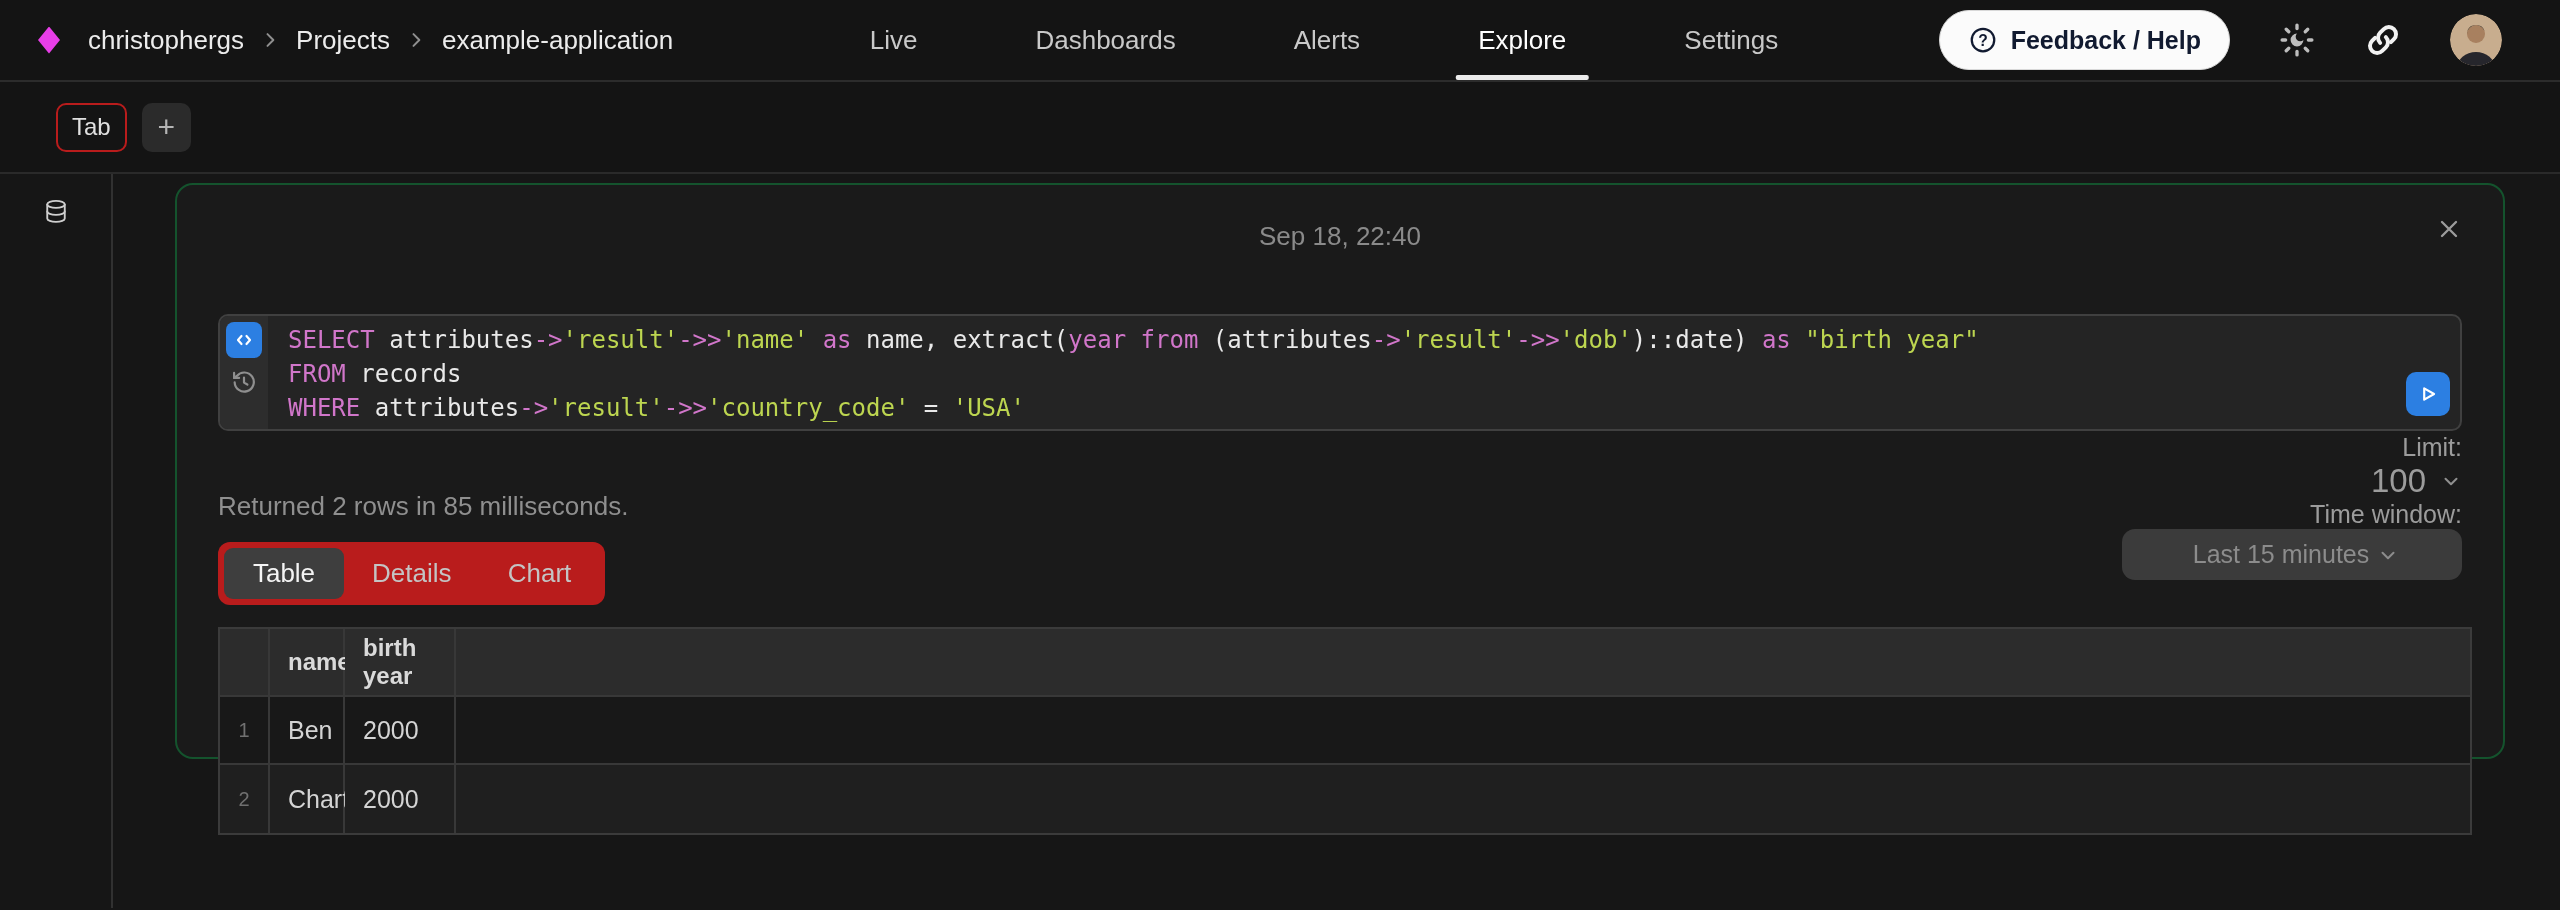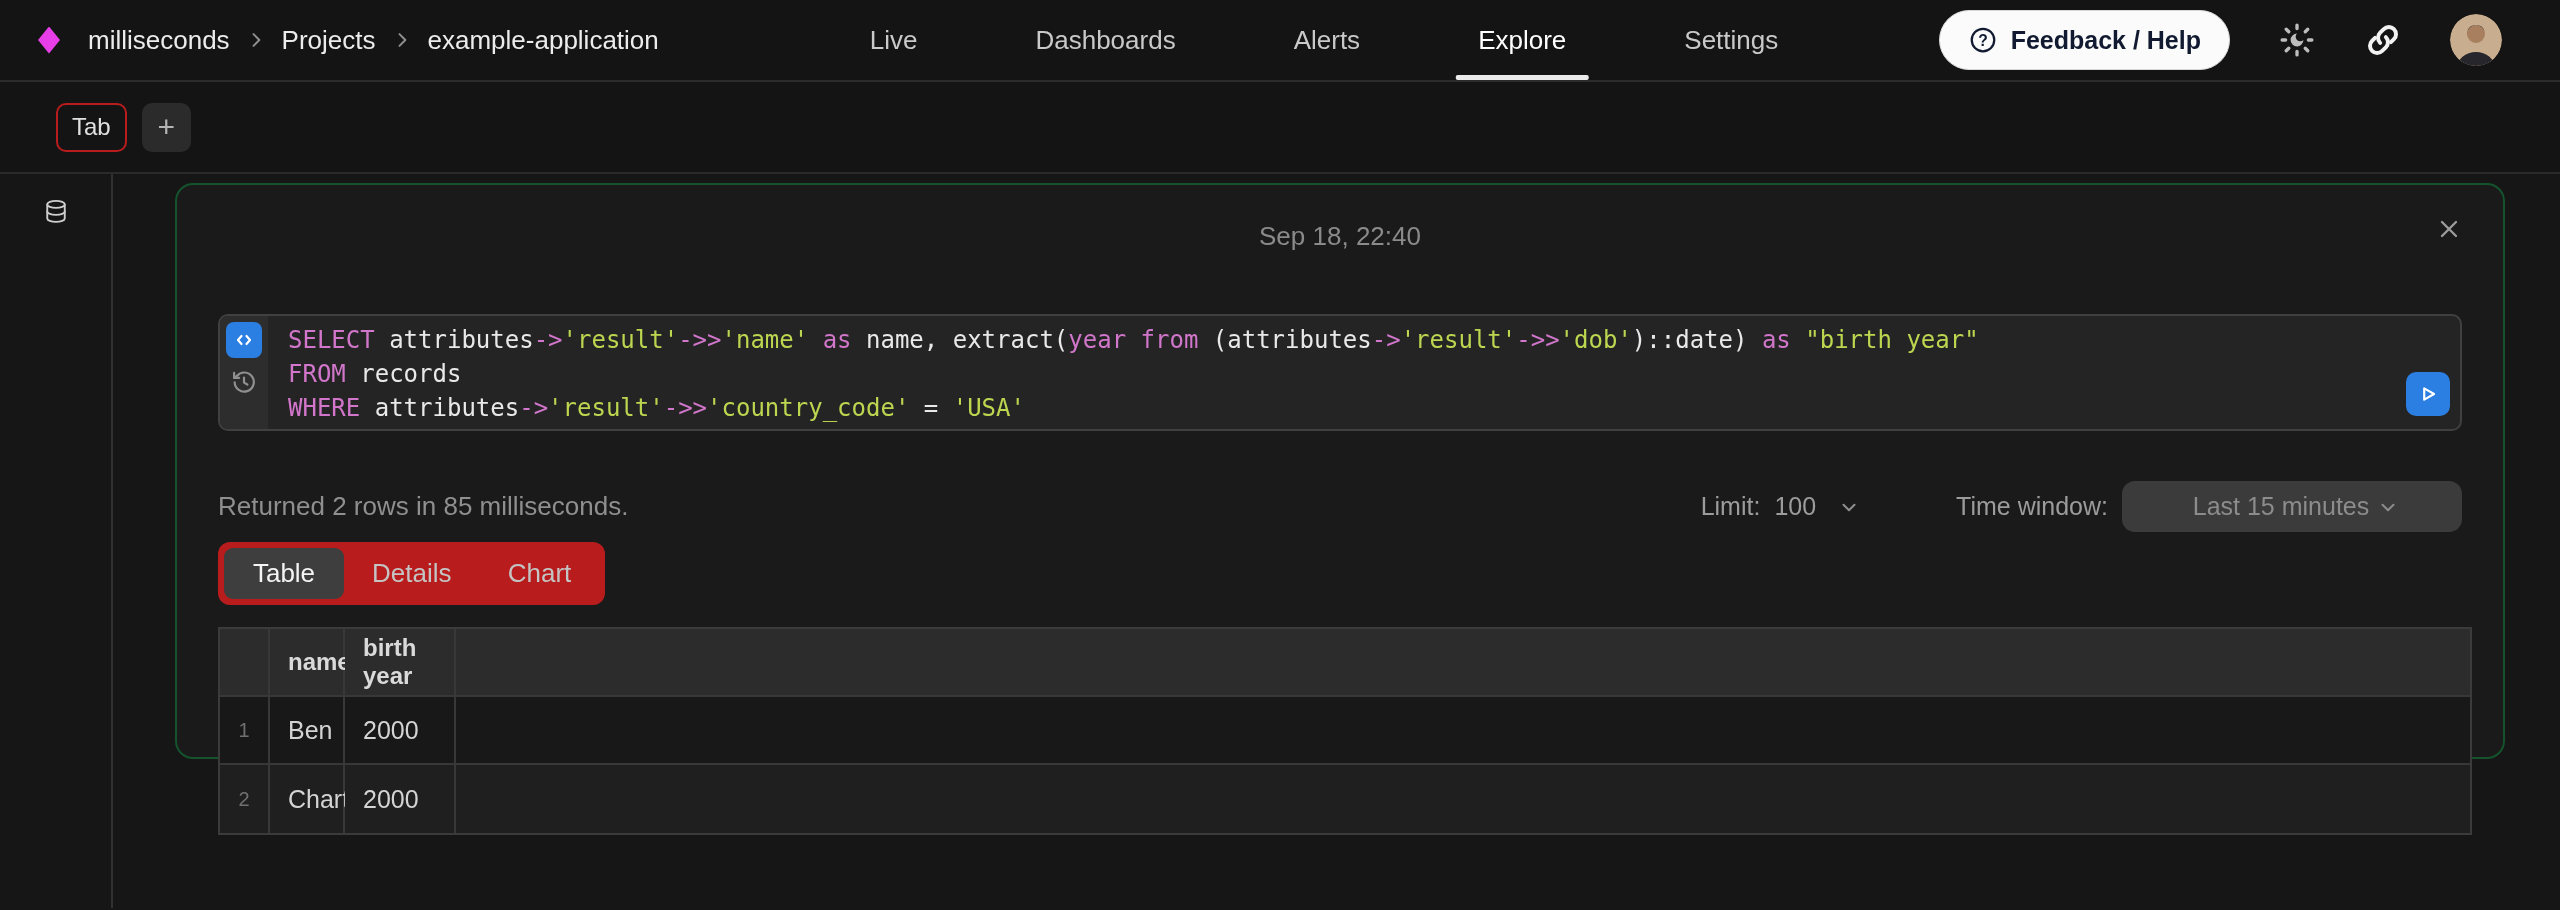--- a/index.html
+++ b/index.html
@@ -68,24 +68,24 @@
   .tok-kw  { color:#d176ca; }
   .tok-str { color:#bdd650; }
   .tok-pl  { color:#e9e9e9; }
   .run-btn { position:absolute; right:10px; bottom:13px; width:44px; height:44px;
              border:none; border-radius:10px; background:#2c7fe2; display:flex;
              align-items:center; justify-content:center; cursor:pointer; }
 
   
   .meta-row { margin-top:50px; height:51px; display:flex; align-items:center; }
   .result-summary { font-size:26px; color:#8f8f8f; }
-  .meta-right { margin-left:auto; display:flex; align-items:center; }
+  .meta-right { margin-left:auto; display:flex; align-items:flex-end;flex-direction:column; }
   .meta-label { font-size:25px; color:#9c9c9c; }
-  .limit-btn { background:none; border:none; display:flex; align-items:center; gap:22px;
-               margin-left:14px; font-size:25px; color:#9c9c9c; cursor:pointer; }
+  .limit-btn { background:none; border:none; display:flex; align-items:center; gap:14px;
+               margin-left:14px; font-size:33px; color:#9c9c9c; cursor:pointer; }
   .tw-label { margin-left:96px; }
   .tw-pill { margin-left:14px; width:340px; height:51px; border:none; border-radius:13px;
              background:#3b3b3b; color:#8c8c8c; font-size:25px; display:flex;
              align-items:center; justify-content:center; gap:8px; cursor:pointer;padding-left:8px; }
 
   
   .seg { margin-top:10px; display:inline-flex; align-items:center; background:#b91c1c;
          border-radius:12px; padding:6px; height:63px; }
   .seg-item { height:51px; min-width:120px; padding:0 28px; border:none; border-radius:9px;
               background:transparent; color:#c4c4c4; font-size:26px; cursor:pointer;
@@ -108,21 +108,21 @@
 
   svg { display:block; }
 </style>
 </head>
 <body>
 
 <header class="navbar">
   <div class="brand">
     <div class="diamond"></div>
     <nav class="breadcrumb">
-      <span class="crumb">milliseconds</span>
+      <span class="crumb">christophergs</span>
       <span class="crumb-sep">
         <svg width="20" height="20" viewBox="0 0 24 24" fill="none" stroke="#8f8f8f" stroke-width="2.4" stroke-linecap="round" stroke-linejoin="round">
             <path d="M9 5l7 7-7 7"></path>
           </svg>
       </span>
       <span class="crumb">Projects</span>
       <span class="crumb-sep">
         <svg width="20" height="20" viewBox="0 0 24 24" fill="none" stroke="#8f8f8f" stroke-width="2.4" stroke-linecap="round" stroke-linejoin="round">
             <path d="M9 5l7 7-7 7"></path>
           </svg>

